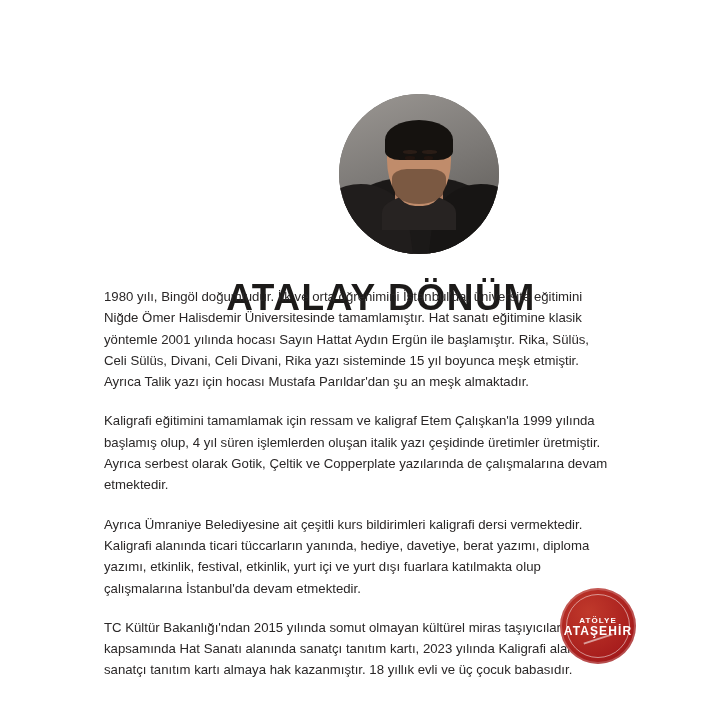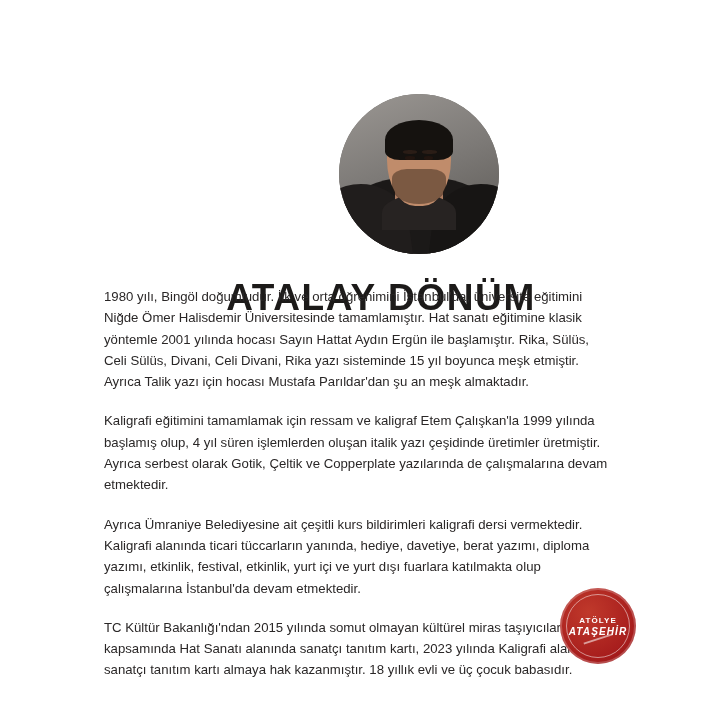--- a/index.html
+++ b/index.html
@@ -202,25 +202,24 @@
     border: 1px solid rgba(255,255,255,0.5);
     border-radius: 50%;
   }
   .stamp .l1 {
     font-size: 8px;
     letter-spacing: 1.1px;
     font-weight: bold;
     line-height: 11px;
   }
   .stamp .l2 {
-    font-size: 10px;
+    font-size: 12px;
     letter-spacing: 1.1px;
     font-weight: bold;
     line-height: 11px;
-    font-style: italic;
   }
   .stamp .pen {
     position: absolute;
     left: 50%;
     top: 50%;
     width: 30px;
     height: 1.6px;
     background: rgba(255,255,255,0.55);
     transform: translate(-50%, 12px) rotate(-18deg);
   }

